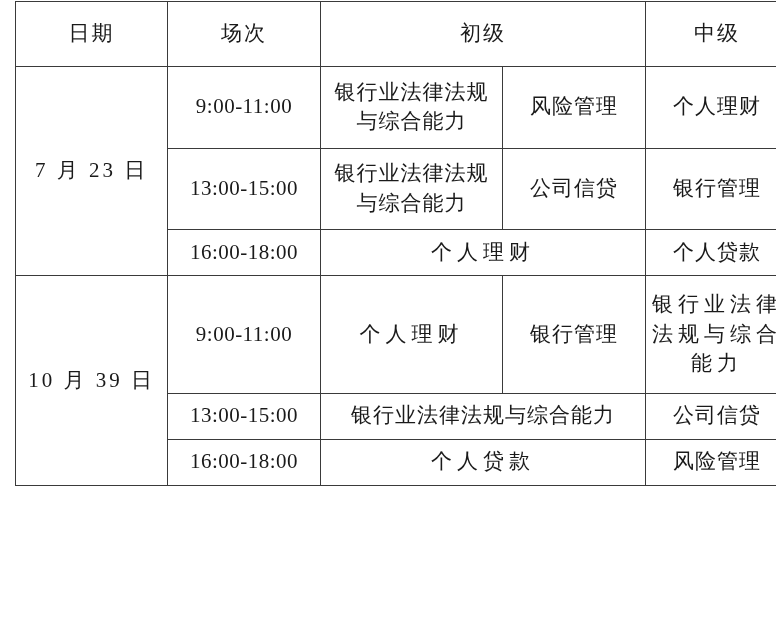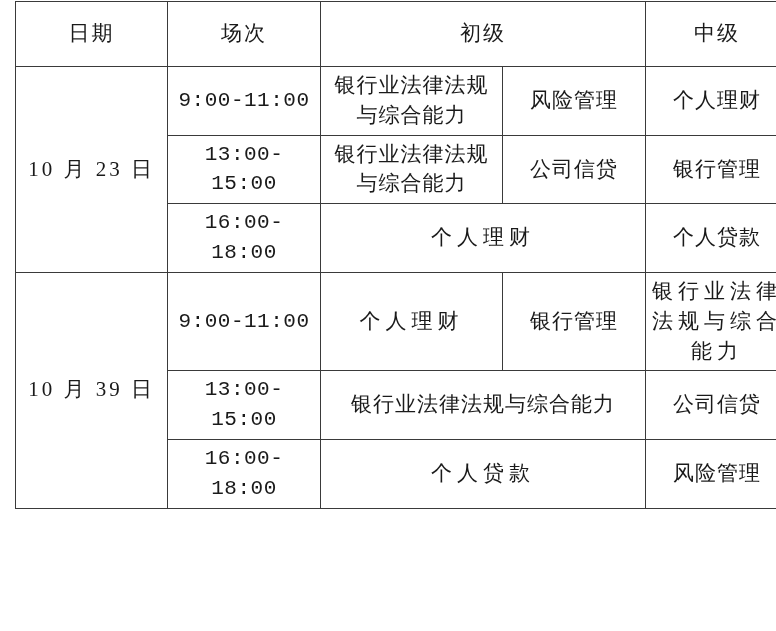--- a/index.html
+++ b/index.html
@@ -47,21 +47,21 @@
   .col-junior-a { width: 182px; }
   .col-junior-b { width: 143px; }
   .col-mid { width: 143px; }
 
   .date-cell {
     font-size: 21px;
     letter-spacing: 3px;
   }
   .slot-cell {
     font-size: 21px;
-    font-family: Liberation Mono, monospace;
+    font-family: Liberation Serif, serif;
     letter-spacing: 0.5px;
   }
   .subject {
     letter-spacing: 1px;
   }
   .wrap2 {
     line-height: 1.55;
   }
   .spread {
     letter-spacing: 5px;
@@ -88,21 +88,21 @@
     <tbody>
 
       <tr>
         <td class="hdr">日期</td>
         <td class="hdr">场次</td>
         <td class="hdr" colspan="2">初级</td>
         <td class="hdr">中级</td>
       </tr>
 
       <tr>
-        <td rowspan="3" class="date-cell">10 月 23 日</td>
+        <td rowspan="3" class="date-cell">7 月 23 日</td>
         <td class="slot-cell">9:00-11:00</td>
         <td class="subject wrap2">银行业法律法规与综合能力</td>
         <td class="subject">风险管理</td>
         <td class="subject">个人理财</td>
       </tr>
 
       <tr>
         <td class="slot-cell">13:00-15:00</td>
         <td class="subject wrap2">银行业法律法规与综合能力</td>
         <td class="subject">公司信贷</td>

